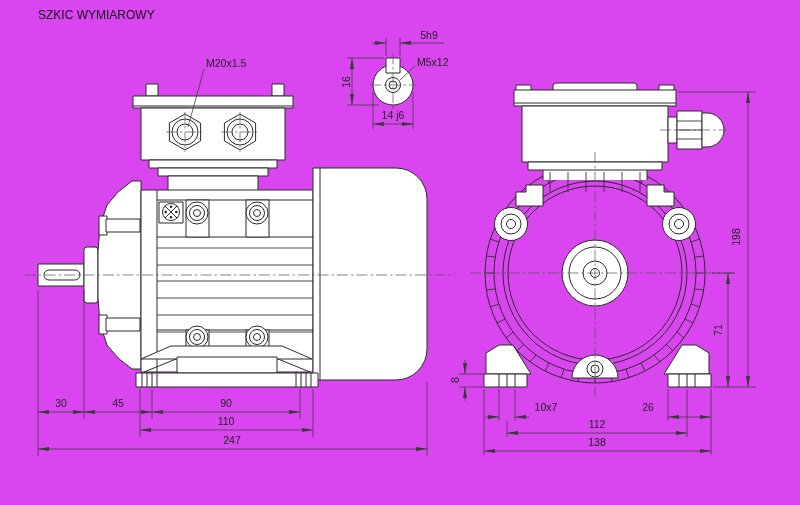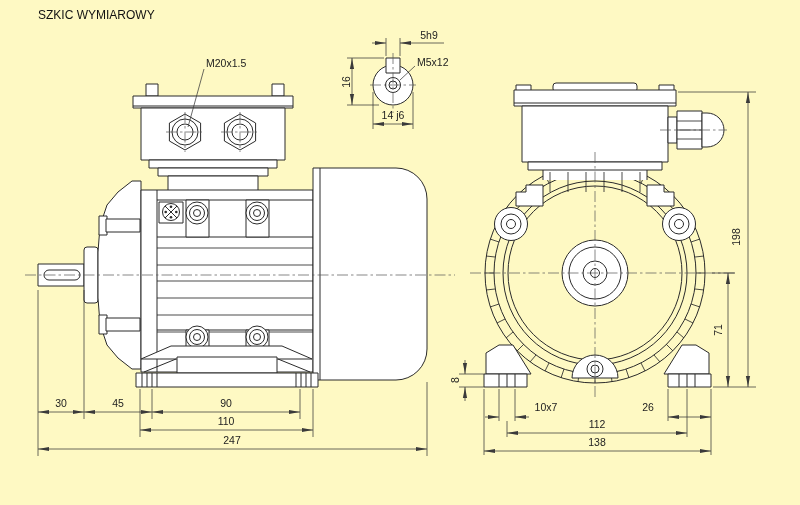--- a/index.html
+++ b/index.html
@@ -1,16 +1,16 @@
 <!DOCTYPE html>
 <html><head>
 <meta charset="utf-8">
 <style>
   html,body{margin:0;padding:0;background:#e8e8e8;}
-  .page{width:800px;height:505px;background:#fef9c3;position:relative;overflow:hidden;}
+  .page{width:800px;height:505px;background:#d946ef;position:relative;overflow:hidden;}
   svg{display:block;}
   .o {fill:none;stroke:#2b2b2b;stroke-width:1;stroke-linejoin:round;}
   .w {fill:#ffffff;stroke:#2b2b2b;stroke-width:1;stroke-linejoin:round;}
   .f {fill:none;stroke:#2b2b2b;stroke-width:.85;}
   .cl{fill:none;stroke:#555;stroke-width:.7;stroke-dasharray:11 3 2.5 3;}
   .d {fill:none;stroke:#3a3a3a;stroke-width:.75;}
   .t {font-family:"Liberation Sans",sans-serif;font-size:10.5px;fill:#222;}
   .tm{text-anchor:middle;}
   .tt{font-family:"Liberation Sans",sans-serif;font-size:12px;fill:#111;}
 </style>

